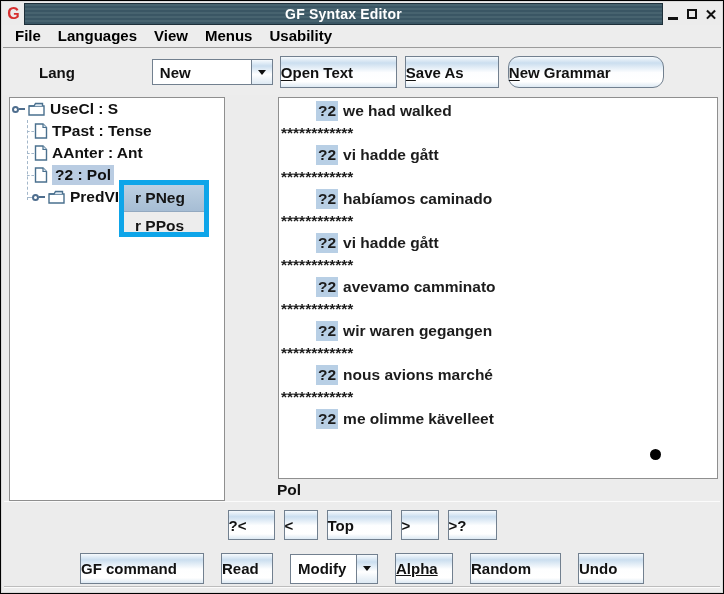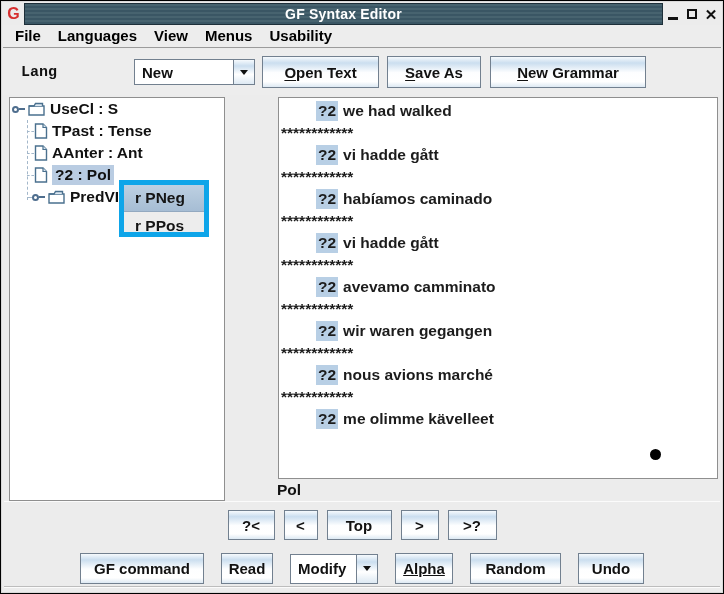--- a/index.html
+++ b/index.html
@@ -33,44 +33,44 @@
   
   .menubar {
     position:absolute; left:2px; top:24px; right:2px; height:23px;
     background:#ededed; border-bottom:1px solid #9b9b9b;
     display:flex; align-items:center; padding-left:5px;
   }
   .menu-item { padding:2px 10px 3px 7px; font-size:15px; font-weight:bold; color:#000000;text-align:right; }
 
   
   .toolbar { position:absolute; left:2px; top:48px; right:2px; height:46px; background:#ededed; display:flex; align-items:center; }
-  .lang-label { margin-left:18px; font-size:15px; font-weight:bold; color:#111;font-family:Liberation Mono, monospace; }
+  .lang-label { margin-left:36px; font-size:15px; font-weight:bold; color:#111; }
 
   .btn {
     background:linear-gradient(180deg,#f6fafd 0%,#cbdeef 20%,#fdfeff 52%,#ffffff 82%,#dde9f3 100%);
     border:1px solid #72808f;
-    display:flex; align-items:center; justify-content:center;
+    display:flex; align-items:center; justify-content:flex-start;
     font-family:"Liberation Sans", sans-serif;
     font-size:15px; font-weight:bold; color:#111; cursor:default;
   }
   .mn { text-decoration:underline; text-underline-offset:2px; }
 
   .combo { display:flex; background:#0c4a6e; border:1px solid #72808f; }
   .combo-text { flex:1; display:flex; align-items:center; padding-left:7px; font-size:15px; font-weight:bold; color:#111; background:#fff; }
   .combo-arrow {
     width:21px; display:flex; align-items:center; justify-content:center;
     background:linear-gradient(180deg,#f6fafd 0%,#cbdeef 25%,#ffffff 60%,#dde9f3 100%);
     border-left:1px solid #72808f;
   }
   .tri { width:0; height:0; border-left:4px solid transparent; border-right:4px solid transparent; border-top:5px solid #111; }
 
   .combo-lang { margin-left:77px; width:121px; height:26px; }
   .btn-open  { margin-left:7px;  width:117px; height:32px; }
   .btn-save  { margin-left:8px;  width:94px;  height:32px; }
-  .btn-newgr { margin-left:9px;  width:156px; height:32px; }
+  .btn-newgr { margin-left:9px;  width:156px; height:32px;border-radius:11px; }
 
   
   .tree-panel {
     position:absolute; left:8px; top:96px; width:216px; height:404px;
     background:#fff; border:1px solid #8f8f8f; overflow:hidden;
   }
   .tree-row { height:22px; display:flex; align-items:center; font-size:15.5px; font-weight:bold; color:#111; white-space:nowrap; }
   .tree-row:first-child { margin-top:2px; }
   .pad0 { padding-left:2px; } .pad1 { padding-left:24px; } .pad2 { padding-left:22px; }
   .handle-wrap { display:flex; align-items:center; margin-right:3px; }

